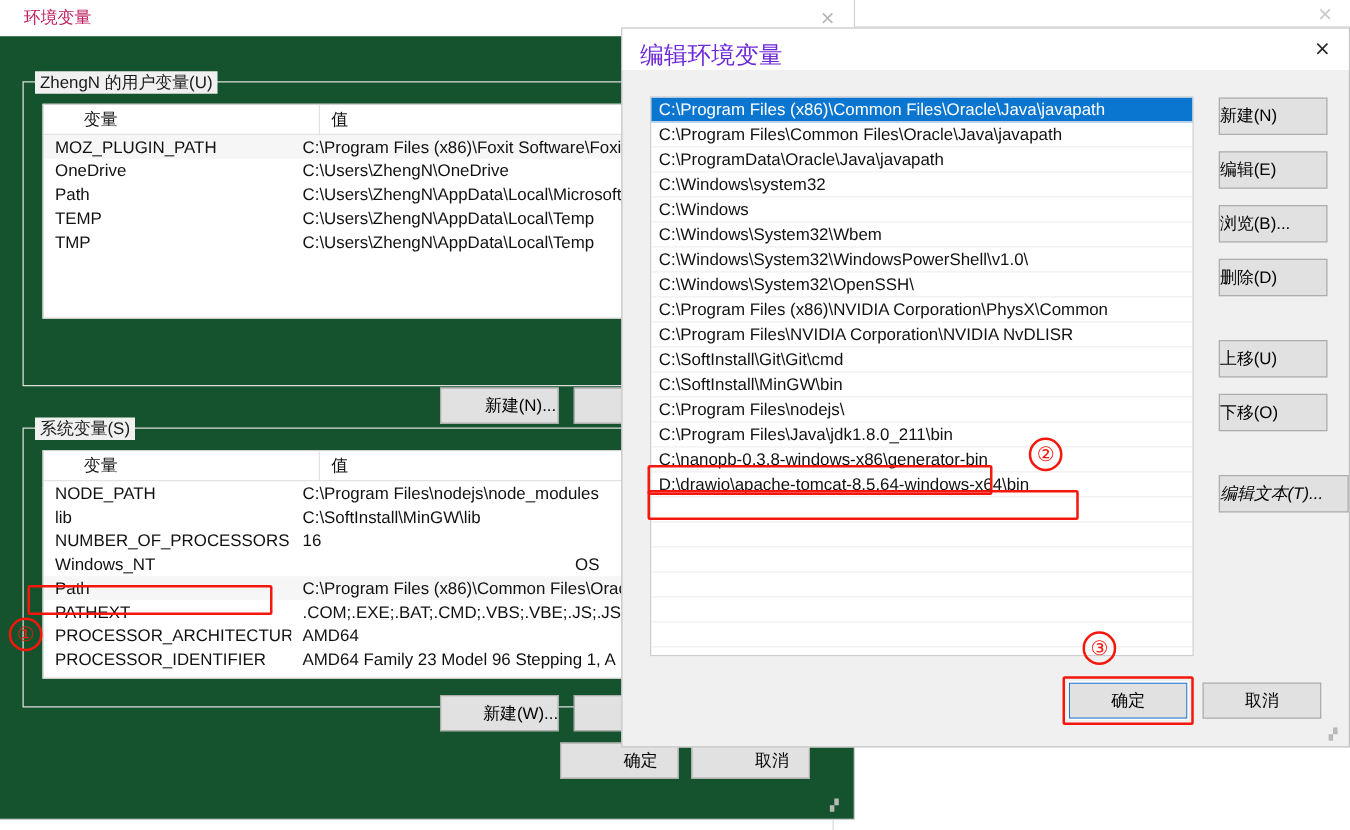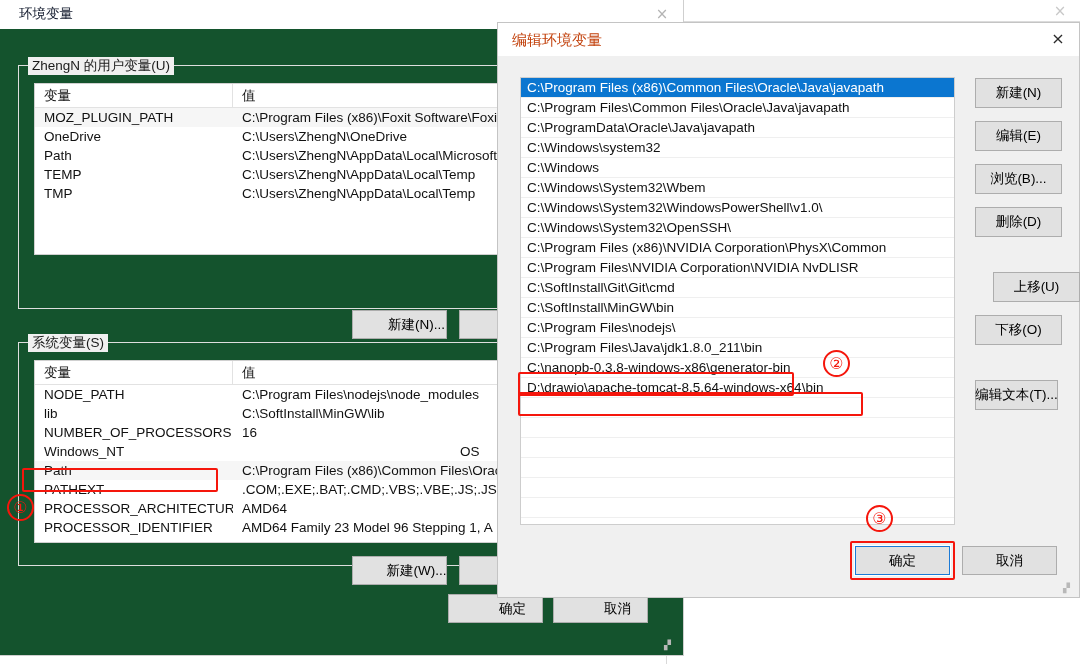--- a/index.html
+++ b/index.html
@@ -38,21 +38,21 @@
     background: #f0f0f0;
     border: 1px solid #cfcfcf;
     border-left: none; border-top: none;
   }
   .envwin-titlebar {
     position: absolute; left: 0; top: 0; width: 100%; height: 29px;
     background: #ffffff;
   }
   .envwin-title {
     position: absolute; left: 19px; top: 5px;
-    font-size: 13.5px; color: #0f172a;
+    font-size: 13.5px; color: #be185d;
   }
   .envwin-close {
     position: absolute; right: 6px; top: 3px; width: 30px; height: 22px;
     text-align: center; line-height: 22px;
     font-size: 15px; color: #b4b4b4;
     font-family: "DejaVu Sans", sans-serif;
   }
   .envwin-body {
     position: absolute; left: 0; top: 29px; right: 0; bottom: 0;
     background: #14532d;
@@ -81,21 +81,21 @@
   .lv-header {
     display: flex; height: 24px;
     background: #ffffff;
     border-bottom: 1px solid #e2e2e2;
     align-items: center;
   }
   .lv-header .col {
     font-size: 13.5px; color: #111; padding-left: 9px;
     height: 24px; line-height: 24px;
   }
-  .lv-header .col.c1 { width: 198px; border-right: 1px solid #e2e2e2; }
+  .lv-header .col.c1 { width: 198px; border-right: 1px solid #e2e2e2; margin-left: 23px; }
   .lv-header .col.c2 { flex: 1; }
   .lv-row { display: flex; height: 19px; align-items: center; }
   .lv-row.alt { background: #f6f6f6; justify-content: flex-end; }
   .lv-row .cell {
     font-size: 13.5px; color: #111; padding-left: 9px;
     height: 19px; line-height: 19px;
     white-space: nowrap; overflow: hidden;
   }
   .lv-row .cell.c1 { width: 198px; }
   .lv-row .cell.c2 { flex: 1; }
@@ -121,21 +121,21 @@
     background: #f0f0f0;
     border: 1px solid #c4c4c4;
     box-shadow: 0 0 0 0 rgba(0,0,0,0);
   }
   .editdlg-titlebar {
     position: absolute; left: 0; top: 0; width: 100%; height: 33px;
     background: #ffffff;
   }
   .editdlg-title {
     position: absolute; left: 14px; top: 8px;
-    font-size: 15px; color: #c2410c;
+    font-size: 19px; color: #6d28d9;
   }
   .editdlg-close {
     position: absolute; right: 6px; top: 4px; width: 30px; height: 24px;
     text-align: center; line-height: 24px; font-size: 16px; color: #2b2b2b;
     font-family: "DejaVu Sans", sans-serif;
   }
 
   .pathlist {
     position: absolute;
     left: 22px; top: 54px; width: 435px; height: 448px;
@@ -151,21 +151,21 @@
     border-bottom: 1px solid #efefef;
   }
   .pl-row.selected { background: #0b76d0; color: #ffffff; }
   .pl-row.empty { color: transparent; }
 
   .dlg-btn {
     position: absolute;
     width: 87px; height: 30px;
     background: #e1e1e1; border: 1px solid #adadad;
     font-size: 13.5px; color: #000;
-    display: flex; align-items: center; justify-content: center;
+    display: flex; align-items: center; justify-content: flex-start;
     white-space: nowrap;
   }
 
   .ok-btn {
     position: absolute;
     left: 855px; top: 546px; width: 95px; height: 29px;
     background: #e1e1e1;
     border: 1px solid #1b7ad6;
     outline: 1px solid #ffffff;
     display: flex; align-items: center; justify-content: center;
@@ -358,27 +358,27 @@
     </div>
     <div class="dlg-btn" style="left:477px; top:98px;">
       <span>编辑(E)</span>
     </div>
     <div class="dlg-btn" style="left:477px; top:141px;">
       <span>浏览(B)...</span>
     </div>
     <div class="dlg-btn" style="left:477px; top:184px;">
       <span>删除(D)</span>
     </div>
-    <div class="dlg-btn" style="left:495px; top:249px;">
+    <div class="dlg-btn" style="left:477px; top:249px;">
       <span>上移(U)</span>
     </div>
     <div class="dlg-btn" style="left:477px; top:292px;">
       <span>下移(O)</span>
     </div>
-    <div class="dlg-btn" style="left:477px; top:357px; width:83px;">
+    <div class="dlg-btn" style="left:477px; top:357px; width:104px;font-style:italic;">
       <span>编辑文本(T)...</span>
     </div>
 
     <div class="grip" style="left:565px; top:563px;">▞</div>
   </div>
 
   <div class="ok-btn">
     <span>确定</span>
   </div>
   <div class="cancel-btn">

